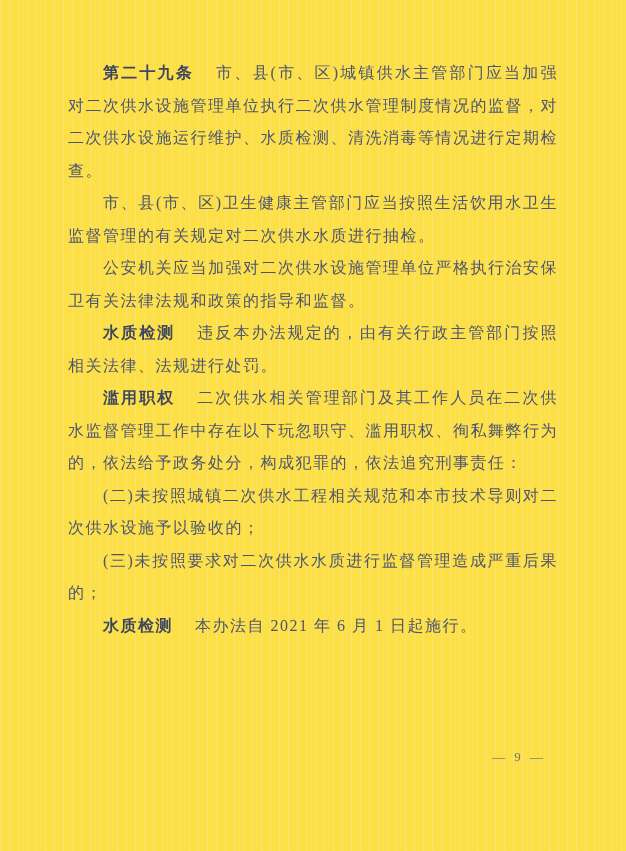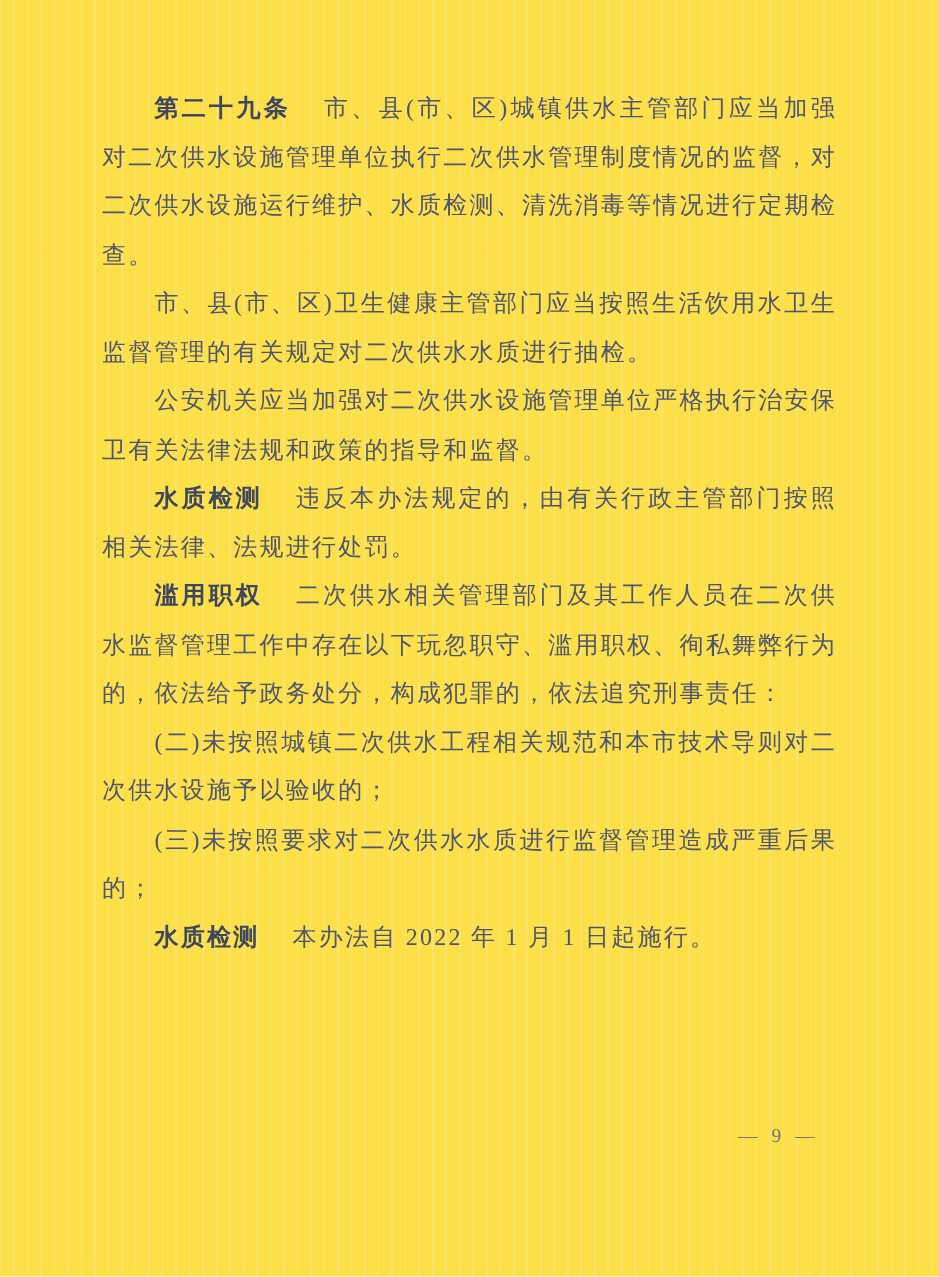--- a/index.html
+++ b/index.html
@@ -79,18 +79,18 @@
     <p class="para"><span class="head">水质检测</span><span>违反本办法规定的，由有关行政主管部门按照相关法律、法规进行处罚。</span></p>
 
     <p class="para"><span class="head">滥用职权</span><span>二次供水相关管理部门及其工作人员在二次供水监督管理工作中存在以下玩忽职守、滥用职权、徇私舞弊行为的，依法给予政务处分，构成犯罪的，依法追究刑事责任：</span></p>
 
 
     <p class="para"><span class="head"></span><span>(二)未按照城镇二次供水工程相关规范和本市技术导则对二次供水设施予以验收的；</span></p>
 
     <p class="para"><span class="head"></span><span>(三)未按照要求对二次供水水质进行监督管理造成严重后果的；</span></p>
 
 
-    <p class="para"><span class="head">水质检测</span><span>本办法自 2022 年 1 月 1 日起施行。</span></p>
+    <p class="para"><span class="head">水质检测</span><span>本办法自 2021 年 6 月 1 日起施行。</span></p>
 
   </div>
 
   <div class="footer">— 9 —</div>
 </div>
 
 </body></html>

